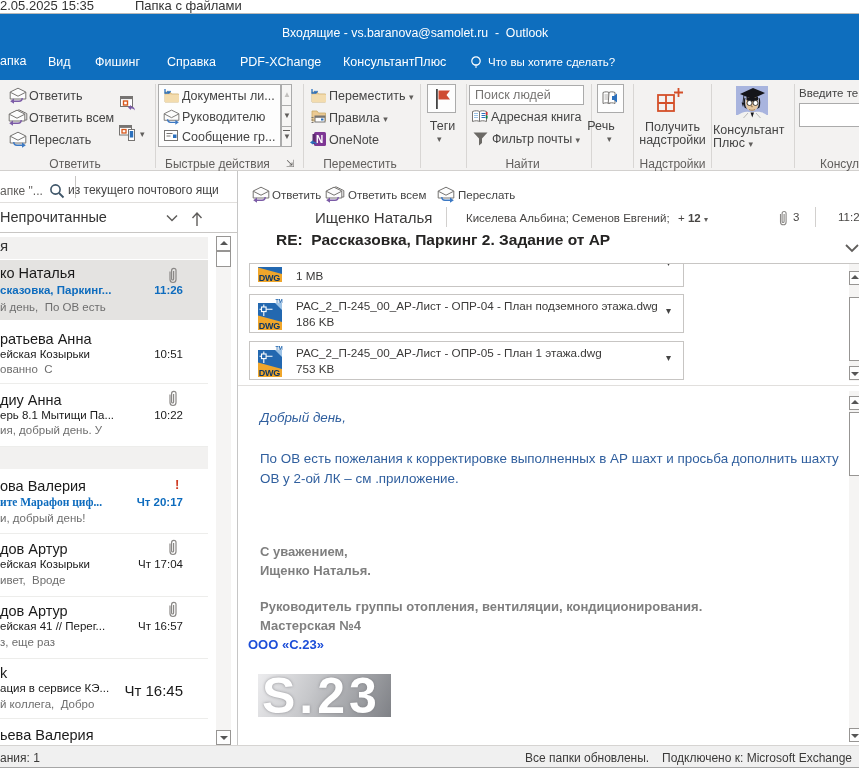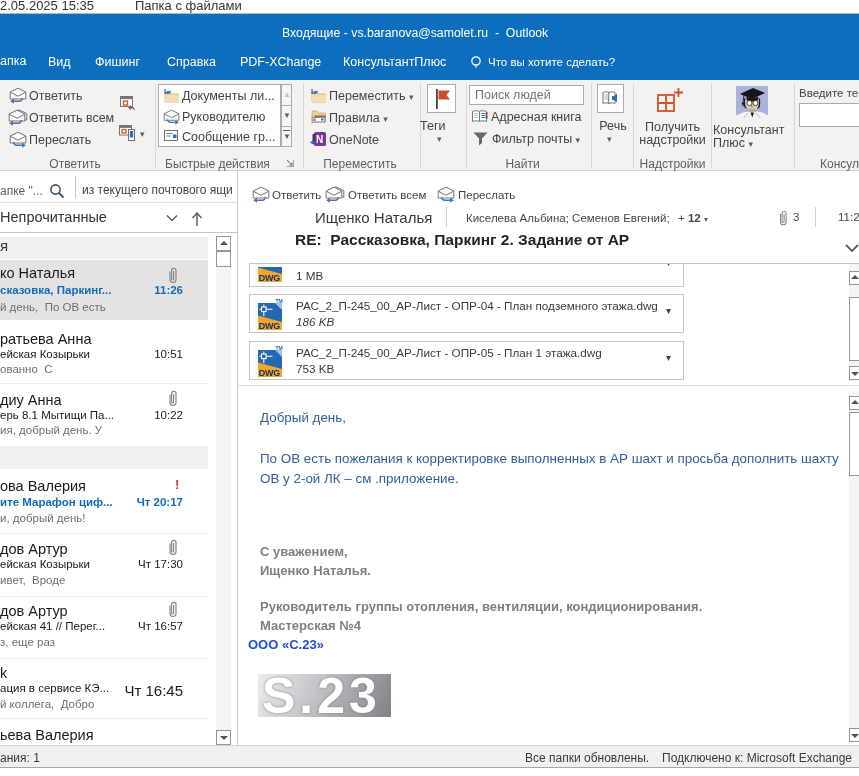--- a/index.html
+++ b/index.html
@@ -131,21 +131,21 @@
   <text x="7" y="12" font-size="10" font-weight="bold" fill="#fff" font-family="Liberation Sans">N</text>
   <path d="M1 11.5 L4.2 9 v1.5 c2.2 0 3.6 1.2 3.8 3.6 c-1-1.3-2.1-1.9-3.8-1.9 v1.6 z" fill="#2b70bd"></path>
 </svg>
 <div class="abs" style="left:329px;top:133px;font-size:12.5px;color:#444;">OneNote</div>
 
 <div class="abs" style="left:427px;top:84px;width:29px;height:29px;background:#fdfdfd;border:1px solid #ababab;"></div>
 <svg class="abs" style="left:432px;top:88px;" width="20" height="22" viewBox="0 0 20 22">
   <rect x="4" y="1" width="1.8" height="20" fill="#444"></rect>
   <path d="M6.5 2.5 h11.5 l-3.5 4.5 3.5 4.5 h-11.5 z" fill="#cf4b32"></path>
 </svg>
-<div class="abs" style="left:420px;top:119px;width:24px;text-align:center;font-size:12.5px;color:#444;">Теги</div>
+<div class="abs" style="left:420px;top:119px;width:45px;text-align:center;font-size:12.5px;color:#444;">Теги</div>
 <div class="abs" style="left:437px;top:134px;font-size:9px;color:#605e5c;">▾</div>
 
 <div class="abs" style="left:469px;top:85px;width:115px;height:20px;background:#fff;border:1px solid #ababab;"></div>
 <div class="abs" style="left:475px;top:88px;font-size:12.5px;color:#767472;">Поиск людей</div>
 <svg class="abs" style="left:471px;top:109px;" width="18" height="15" viewBox="0 0 18 15">
   <path d="M8.5 2.5 C7 1.5 4 1.5 1.5 2.5 v10 C4 11.5 7 11.5 8.5 12.5 C10 11.5 13 11.5 15.5 12.5 v-10 C13 1.5 10 1.5 8.5 2.5 z" fill="#fff" stroke="#767472"></path>
   <path d="M8.5 2.5 v10" stroke="#767472"></path>
   <path d="M3 4.5 h4 M3 6.5 h4 M3 8.5 h4" stroke="#9cc3e5" stroke-width="1"></path>
   <path d="M10.5 4.5 h4 M10.5 6.5 h4 M10.5 8.5 h4" stroke="#2b70bd" stroke-width="1"></path>
   <rect x="14.8" y="3" width="1.8" height="3" fill="#d13438"></rect>
@@ -157,21 +157,21 @@
 </svg>
 <div class="abs" style="left:492px;top:132px;font-size:12.5px;color:#444;">Фильтр почты <span style="font-size:9px;color:#605e5c;">▾</span></div>
 
 <div class="abs" style="left:597px;top:84px;width:27px;height:29px;background:#fdfdfd;border:1px solid #ababab;"></div>
 <svg class="abs" style="left:601px;top:90px;" width="19" height="17" viewBox="0 0 19 17">
   <path d="M8 2.5 C6.8 1.6 4 1.6 2 2.5 v11 c2-0.9 4.8-0.9 6.8 0 z" fill="#fff" stroke="#767472"></path>
   <path d="M8 2.5 C9.2 1.6 12 1.6 14 2.5 v11 c-2-0.9-4.8-0.9-6.8 0 z" fill="#fff" stroke="#767472"></path>
   <path d="M3.5 5 h3.5 M3.5 7 h3.5 M3.5 9 h3.5" stroke="#a8a6a4" stroke-width="0.9"></path>
   <path d="M11 6 h2 l3-2.5 v9 l-3-2.5 h-2 z" fill="#2b70bd"></path>
 </svg>
-<div class="abs" style="left:596px;top:119px;width:34px;text-align:center;font-size:12.5px;color:#444;">Речь</div>
+<div class="abs" style="left:584px;top:119px;width:34px;text-align:center;font-size:12.5px;color:#444;">Речь</div>
 <div class="abs" style="left:607px;top:134px;font-size:9px;color:#605e5c;">▾</div>
 
 <svg class="abs" style="left:655px;top:86px;" width="30" height="30" viewBox="0 0 30 30">
   <g stroke="#d4502a" stroke-width="1.8" fill="none">
     <rect x="3" y="9" width="16" height="16"></rect>
     <path d="M11 9 v16 M3 17 h16"></path>
     <path d="M23.5 2 v9 M19 6.5 h9"></path>
   </g>
 </svg>
 <div class="abs" style="left:635px;top:120px;width:75px;text-align:center;font-size:12.5px;color:#444;">Получить</div>
@@ -208,21 +208,21 @@
 <div class="abs" style="left:820px;top:157px;font-size:12px;color:#605e5c;">Консульт</div>
 
 <div class="abs" style="left:0;top:171px;width:237px;height:31px;background:#fff;"></div>
 <div class="abs" style="left:0;top:202px;width:237px;height:1px;background:#e1dfdd;"></div>
 <div class="abs" style="left:0;top:184px;font-size:12px;color:#605e5c;">апке "...</div>
 <svg class="abs" style="left:49px;top:183px;" width="16" height="16" viewBox="0 0 16 16">
   <circle cx="6.5" cy="6.5" r="4.6" fill="none" stroke="#3e5568" stroke-width="1.6"></circle>
   <path d="M10 10 L14.5 14.5" stroke="#3e5568" stroke-width="1.8"></path>
 </svg>
 <div class="abs" style="left:75px;top:176px;width:1px;height:22px;background:#c8c6c4;"></div>
-<div class="clip" style="left:82px;top:183px;width:155px;height:16px;font-size:12px;color:#444;">из текущего почтового ящи</div>
+<div class="clip" style="left:68px;top:183px;width:155px;height:16px;font-size:12px;color:#444;">из текущего почтового ящи</div>
 
 <div class="abs" style="left:0;top:209px;font-size:14.5px;color:#333;">Непрочитанные</div>
 <svg class="abs" style="left:166px;top:214px;" width="12" height="9" viewBox="0 0 12 9">
   <path d="M1 1.5 l5 5 l5-5" fill="none" stroke="#5f5d5b" stroke-width="1.5"></path>
 </svg>
 <svg class="abs" style="left:191px;top:211px;" width="12" height="16" viewBox="0 0 12 16">
   <path d="M6 15 V2.5 M1.5 7 L6 2 L10.5 7" fill="none" stroke="#5f5d5b" stroke-width="1.4"></path>
 </svg>
 <div class="abs" style="left:0;top:232px;width:237px;height:1px;background:#c8c6c4;"></div>
 
@@ -250,31 +250,31 @@
 </svg>
 <div class="abs" style="left:0;top:409px;font-size:11.5px;color:#1a1a1a;">ерь 8.1 Мытищи Па...</div>
 <div class="abs" style="left:110px;top:409px;width:73px;text-align:right;font-size:11.5px;color:#1a1a1a;">10:22</div>
 <div class="abs" style="left:0;top:424px;font-size:11.5px;color:#6e6e6e;">ия, добрый день. У</div>
 <div class="abs" style="left:0;top:446px;width:208px;height:1px;background:#ededeb;"></div>
 
 <div class="abs" style="left:0;top:447px;width:208px;height:22px;background:#f2f1f0;"></div>
 
 <div class="abs" style="left:0;top:478px;font-size:14.5px;color:#1a1a1a;">ова Валерия</div>
 <div class="abs" style="left:175px;top:477px;font-size:13px;font-weight:bold;color:#cf3b22;">!</div>
-<div class="abs" style="left:0;top:496px;font-size:11.5px;font-weight:bold;color:#0e6cbe;">ите Марафон циф...</div>
+<div class="abs" style="left:0;top:496px;font-size:11.5px;font-weight:bold;color:#0e6cbe;font-family:Liberation Serif, serif;">ите Марафон циф...</div>
 <div class="abs" style="left:100px;top:496px;width:83px;text-align:right;font-size:11.5px;font-weight:bold;color:#0e6cbe;">Чт 20:17</div>
 <div class="abs" style="left:0;top:512px;font-size:11.5px;color:#6e6e6e;">и, добрый день!</div>
 <div class="abs" style="left:0;top:533px;width:208px;height:1px;background:#ededeb;"></div>
 
 <div class="abs" style="left:0;top:541px;font-size:14.5px;color:#1a1a1a;">дов Артур</div>
 <svg class="abs" style="left:166px;top:539px;" width="14" height="17" viewBox="0 0 14 17">
   <path d="M4 4.5 v8 a3 3 0 0 0 6 0 v-9 a2.2 2.2 0 0 0-4.4 0 v8.5 a1 1 0 0 0 2 0 v-8" fill="none" stroke="#8a8886" stroke-width="1.2"></path>
 </svg>
 <div class="abs" style="left:0;top:558px;font-size:11.5px;color:#1a1a1a;">ейская Козырьки</div>
-<div class="abs" style="left:100px;top:558px;width:83px;text-align:right;font-size:11.5px;color:#1a1a1a;">Чт 17:30</div>
+<div class="abs" style="left:100px;top:558px;width:83px;text-align:right;font-size:11.5px;color:#1a1a1a;">Чт 17:04</div>
 <div class="abs" style="left:0;top:574px;font-size:11.5px;color:#6e6e6e;">ивет,&nbsp; Вроде</div>
 <div class="abs" style="left:0;top:596px;width:208px;height:1px;background:#ededeb;"></div>
 
 <div class="abs" style="left:0;top:603px;font-size:14.5px;color:#1a1a1a;">дов Артур</div>
 <svg class="abs" style="left:166px;top:601px;" width="14" height="17" viewBox="0 0 14 17">
   <path d="M4 4.5 v8 a3 3 0 0 0 6 0 v-9 a2.2 2.2 0 0 0-4.4 0 v8.5 a1 1 0 0 0 2 0 v-8" fill="none" stroke="#8a8886" stroke-width="1.2"></path>
 </svg>
 <div class="abs" style="left:0;top:620px;font-size:11.5px;color:#1a1a1a;">ейская 41 // Перег...</div>
 <div class="abs" style="left:100px;top:620px;width:83px;text-align:right;font-size:11.5px;color:#1a1a1a;">Чт 16:57</div>
 <div class="abs" style="left:0;top:636px;font-size:11.5px;color:#6e6e6e;">з, еще раз</div>
@@ -327,21 +327,21 @@
 <div class="abs" style="left:466px;top:212px;font-size:11.5px;color:#484644;text-align:center;">Киселева Альбина; Семенов Евгений;</div>
 <div class="abs" style="left:678px;top:212px;font-size:11.5px;color:#484644;">+ <b>12</b> <span style="font-size:8px;color:#605e5c;">▾</span></div>
 <svg class="abs" style="left:777px;top:210px;" width="13" height="16" viewBox="0 0 13 16">
   <path d="M3.5 4 v8 a2.8 2.8 0 0 0 5.6 0 v-8.5 a2 2 0 0 0-4 0 v8 a1 1 0 0 0 2 0 v-7.5" fill="none" stroke="#8a8886" stroke-width="1.1"></path>
 </svg>
 <div class="abs" style="left:793px;top:211px;font-size:11.5px;color:#484644;">3</div>
 <div class="abs" style="left:815px;top:207px;width:1px;height:20px;background:#d2d0ce;"></div>
 <div class="clip" style="left:838px;top:211px;width:21px;height:14px;">
     <div style="font-size:11.5px;color:#484644;">11:26</div>
   </div>
-<div class="abs" style="left:295px;top:231px;font-size:15.5px;font-weight:bold;color:#252423;">RE:&nbsp; Рассказовка, Паркинг 2. Задание от АР</div>
+<div class="abs" style="left:276px;top:231px;font-size:15.5px;font-weight:bold;color:#252423;">RE:&nbsp; Рассказовка, Паркинг 2. Задание от АР</div>
 <svg class="abs" style="left:845px;top:244px;" width="14" height="11" viewBox="0 0 14 11">
   <path d="M1 1 l6 6 l6-6" fill="none" stroke="#605e5c" stroke-width="1.8"></path>
 </svg>
 <div class="abs" style="left:249px;top:263px;width:610px;height:1px;background:#c8c6c4;"></div>
 
 <div class="abs" style="left:249px;top:264px;width:435px;height:22px;border-left:1px solid #c7c5c3;border-right:1px solid #c7c5c3;"></div>
 <div class="clip" style="left:250px;top:267px;width:433px;height:19px;">
   <svg style="position:absolute;left:8px;top:-18px;" width="25" height="33" viewBox="0 0 25 33">
     <rect x="0" y="6" width="24" height="20" fill="#2368b0"></rect>
     <polygon points="17,6 24,6 24,13" fill="#9dc3e6"></polygon>
@@ -359,21 +359,21 @@
 <svg class="abs" style="left:258px;top:297px;" width="25" height="33" viewBox="0 0 25 33">
   <text x="17.5" y="5.5" font-size="5" font-weight="bold" fill="#2368b0" font-family="Liberation Sans">TM</text>
   <rect x="0" y="6" width="24" height="20" fill="#2368b0"></rect>
   <polygon points="17,6 24,6 24,13" fill="#9dc3e6"></polygon>
   <path d="M1.5 12.2 h13 M5.8 7.5 v11.5" stroke="#fff" stroke-width="1.1" fill="none"></path>
   <rect x="3.5" y="10" width="4.6" height="4.6" fill="#2368b0" stroke="#fff" stroke-width="1.1"></rect>
   <polygon points="0,18.5 24,25 24,33 0,33" fill="#efa62b"></polygon>
   <text x="0.8" y="31.5" font-size="9" font-weight="bold" fill="#0f3764" font-family="Liberation Sans" letter-spacing="-0.3">DWG</text>
 </svg>
 <div class="abs" style="left:296px;top:299px;font-size:11.7px;color:#3b3a39;">РАС_2_П-245_00_АР-Лист - ОПР-04 - План подземного этажа.dwg</div>
-<div class="abs" style="left:296px;top:315px;font-size:11.7px;color:#3b3a39;font-style:italic;">186 KB</div>
+<div class="abs" style="left:296px;top:315px;font-size:11.7px;color:#3b3a39;">186 KB</div>
 <div class="abs" style="left:666px;top:305px;font-size:10px;color:#444;">▾</div>
 
 <div class="abs" style="left:249px;top:341px;width:435px;height:39px;background:#fff;border:1px solid #c7c5c3;"></div>
 <svg class="abs" style="left:258px;top:344px;" width="25" height="33" viewBox="0 0 25 33">
   <text x="17.5" y="5.5" font-size="5" font-weight="bold" fill="#2368b0" font-family="Liberation Sans">TM</text>
   <rect x="0" y="6" width="24" height="20" fill="#2368b0"></rect>
   <polygon points="17,6 24,6 24,13" fill="#9dc3e6"></polygon>
   <path d="M1.5 12.2 h13 M5.8 7.5 v11.5" stroke="#fff" stroke-width="1.1" fill="none"></path>
   <rect x="3.5" y="10" width="4.6" height="4.6" fill="#2368b0" stroke="#fff" stroke-width="1.1"></rect>
   <polygon points="0,18.5 24,25 24,33 0,33" fill="#efa62b"></polygon>
@@ -385,21 +385,21 @@
 
 <div class="abs" style="left:849px;top:264px;width:10px;height:117px;background:#f5f4f3;"></div>
 <div class="abs" style="left:849px;top:271px;width:10px;height:14px;background:#fdfdfd;border:1px solid #979593;border-right:none;"></div>
 <div class="abs" style="left:851px;top:275px;width:0;height:0;border-left:4px solid transparent;border-right:4px solid transparent;border-bottom:4.5px solid #555;"></div>
 <div class="abs" style="left:849px;top:297px;width:10px;height:64px;background:#fff;border:1px solid #979593;border-right:none;"></div>
 <div class="abs" style="left:849px;top:366px;width:10px;height:14px;background:#fdfdfd;border:1px solid #979593;border-right:none;"></div>
 <div class="abs" style="left:851px;top:372px;width:0;height:0;border-left:4px solid transparent;border-right:4px solid transparent;border-top:4.5px solid #555;"></div>
 
 <div class="abs" style="left:238px;top:385px;width:621px;height:1px;background:#e1dfdd;"></div>
 
-<div class="abs" style="left:260px;top:410px;font-size:13.4px;color:#305f9e;">Добрый день,</div>
+<div class="abs" style="left:260px;top:410px;font-size:13.4px;color:#305f9e;font-style:italic;">Добрый день,</div>
 <div class="abs" style="left:260px;top:451px;font-size:13.4px;color:#305f9e;">По ОВ есть пожелания к корректировке выполненных в АР шахт и просьба дополнить шахту</div>
 <div class="abs" style="left:260px;top:471px;font-size:13.4px;color:#305f9e;">ОВ у 2-ой ЛК – см .приложение.</div>
 <div class="abs" style="left:260px;top:544px;font-size:13px;font-weight:bold;color:#7f7f7f;">С уважением,</div>
 <div class="abs" style="left:260px;top:563px;font-size:13px;font-weight:bold;color:#7f7f7f;">Ищенко Наталья.</div>
 <div class="abs" style="left:260px;top:599px;font-size:13px;font-weight:bold;color:#7f7f7f;">Руководитель группы отопления, вентиляции, кондиционирования.</div>
 <div class="abs" style="left:260px;top:618px;font-size:13px;font-weight:bold;color:#7f7f7f;">Мастерская №4</div>
 <div class="abs" style="left:248px;top:637px;font-size:13px;font-weight:bold;color:#1d4ed8;">ООО «С.23»</div>
 
 <div class="abs" style="left:258px;top:674px;width:133px;height:43px;background:linear-gradient(115deg,#ececee 0%,#c6c7ca 40%,#7f8186 100%);overflow:hidden;">
   <div style="position:absolute;left:4px;top:-7px;font-size:50px;font-weight:bold;color:#ffffff;letter-spacing:4px;text-shadow:0 0 3px rgba(120,120,125,.8);">S.23</div>

